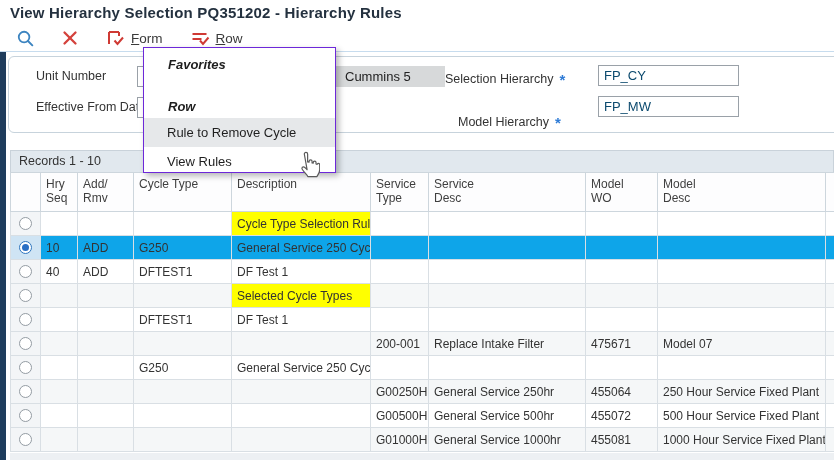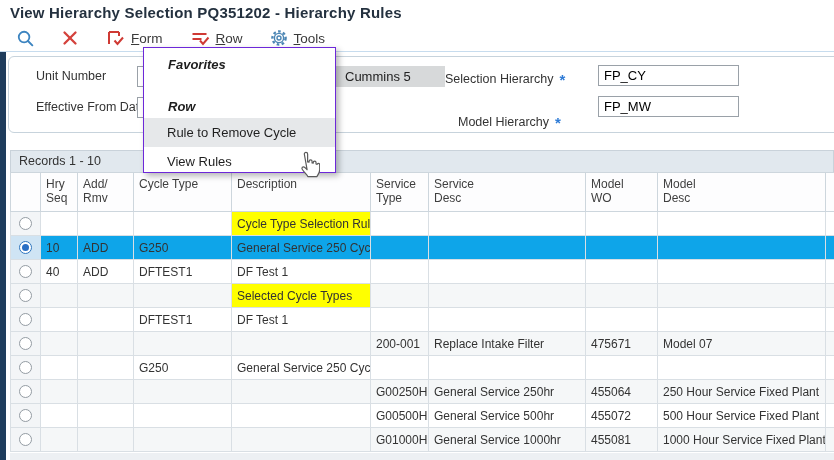--- a/index.html
+++ b/index.html
@@ -29,21 +29,21 @@
   
   .left-rail { position: absolute; left: 0; top: 52px; width: 6px; height: 408px; background: #1e3c5c; }
   
   .form-box {
     position: absolute; left: 8px; top: 56px; width: 832px; height: 77px;
     border: 1px solid #c7d3dc; border-radius: 6px; background: #fff;
   }
   .form-box .lbl { position: absolute; font-size: 12.5px; color: #333; }
   .form-box input {
     position: absolute; height: 21px; border: 1px solid #9aa1a8; background: #fff;
-    font-family: "Liberation Sans", sans-serif; font-size: 13px; padding: 0 5px; color: #000000;
+    font-family: "Liberation Sans", sans-serif; font-size: 13px; padding: 0 5px; color: #0c4a6e;
   }
   .assist-field {
     position: absolute; height: 21px; background: #d7d9da; color: #222;
     font-size: 13px; line-height: 21px; overflow: hidden; white-space: nowrap;
   }
   .req { color: #2e7bd6; font-size: 15px; font-weight: bold; margin-left: 6px; position: relative; top: 2px; }
   
   .grid-wrap { position: absolute; left: 10px; top: 150px; width: 824px; height: 303px; overflow: hidden; }
   .records-bar {
     height: 22px; background: #e1e8ee; border: 1px solid #c9d2da; border-bottom: none;
@@ -113,30 +113,20 @@
   </div>
   <div class="tbtn">
     <span>
       <svg width="20" height="17" viewBox="0 0 20 17">
           <path d="M2.5 4 h14 M2.5 9 h9" stroke="#cf3a34" stroke-width="2" fill="none"></path>
           <path d="M10 10.5 l3 3.5 l5.5 -6.5" stroke="#cf3a34" stroke-width="2" fill="none"></path>
         </svg>
     </span>
     <span><span class="mn">R</span><span>ow</span></span>
   </div>
-  <div class="tbtn">
-    <span>
-      <svg width="18" height="18" viewBox="0 0 18 18">
-        <circle cx="9" cy="9" r="6.6" fill="none" stroke="#4c86b4" stroke-width="2.4" stroke-dasharray="2.6 2.4"></circle>
-        <circle cx="9" cy="9" r="4.6" fill="none" stroke="#4c86b4" stroke-width="1.4"></circle>
-        <circle cx="9" cy="9" r="2" fill="none" stroke="#4c86b4" stroke-width="1.4"></circle>
-      </svg>
-    </span>
-    <span><span class="mn">T</span><span>ools</span></span>
-  </div>
 </div>
 
 <div class="left-rail"></div>
 
 <div class="form-box">
   <span class="lbl" style="left:27px; top:12px;">Unit Number</span>
   <input style="left: 128px; top: 9px; width: 88px;" value="">
   <div class="assist-field" style="left:216px; top:9px; width:220px; padding-left:120px;">Cummins 5</div>
 
   <span class="lbl" style="left:27px; top:43px;">Effective From Date</span>

